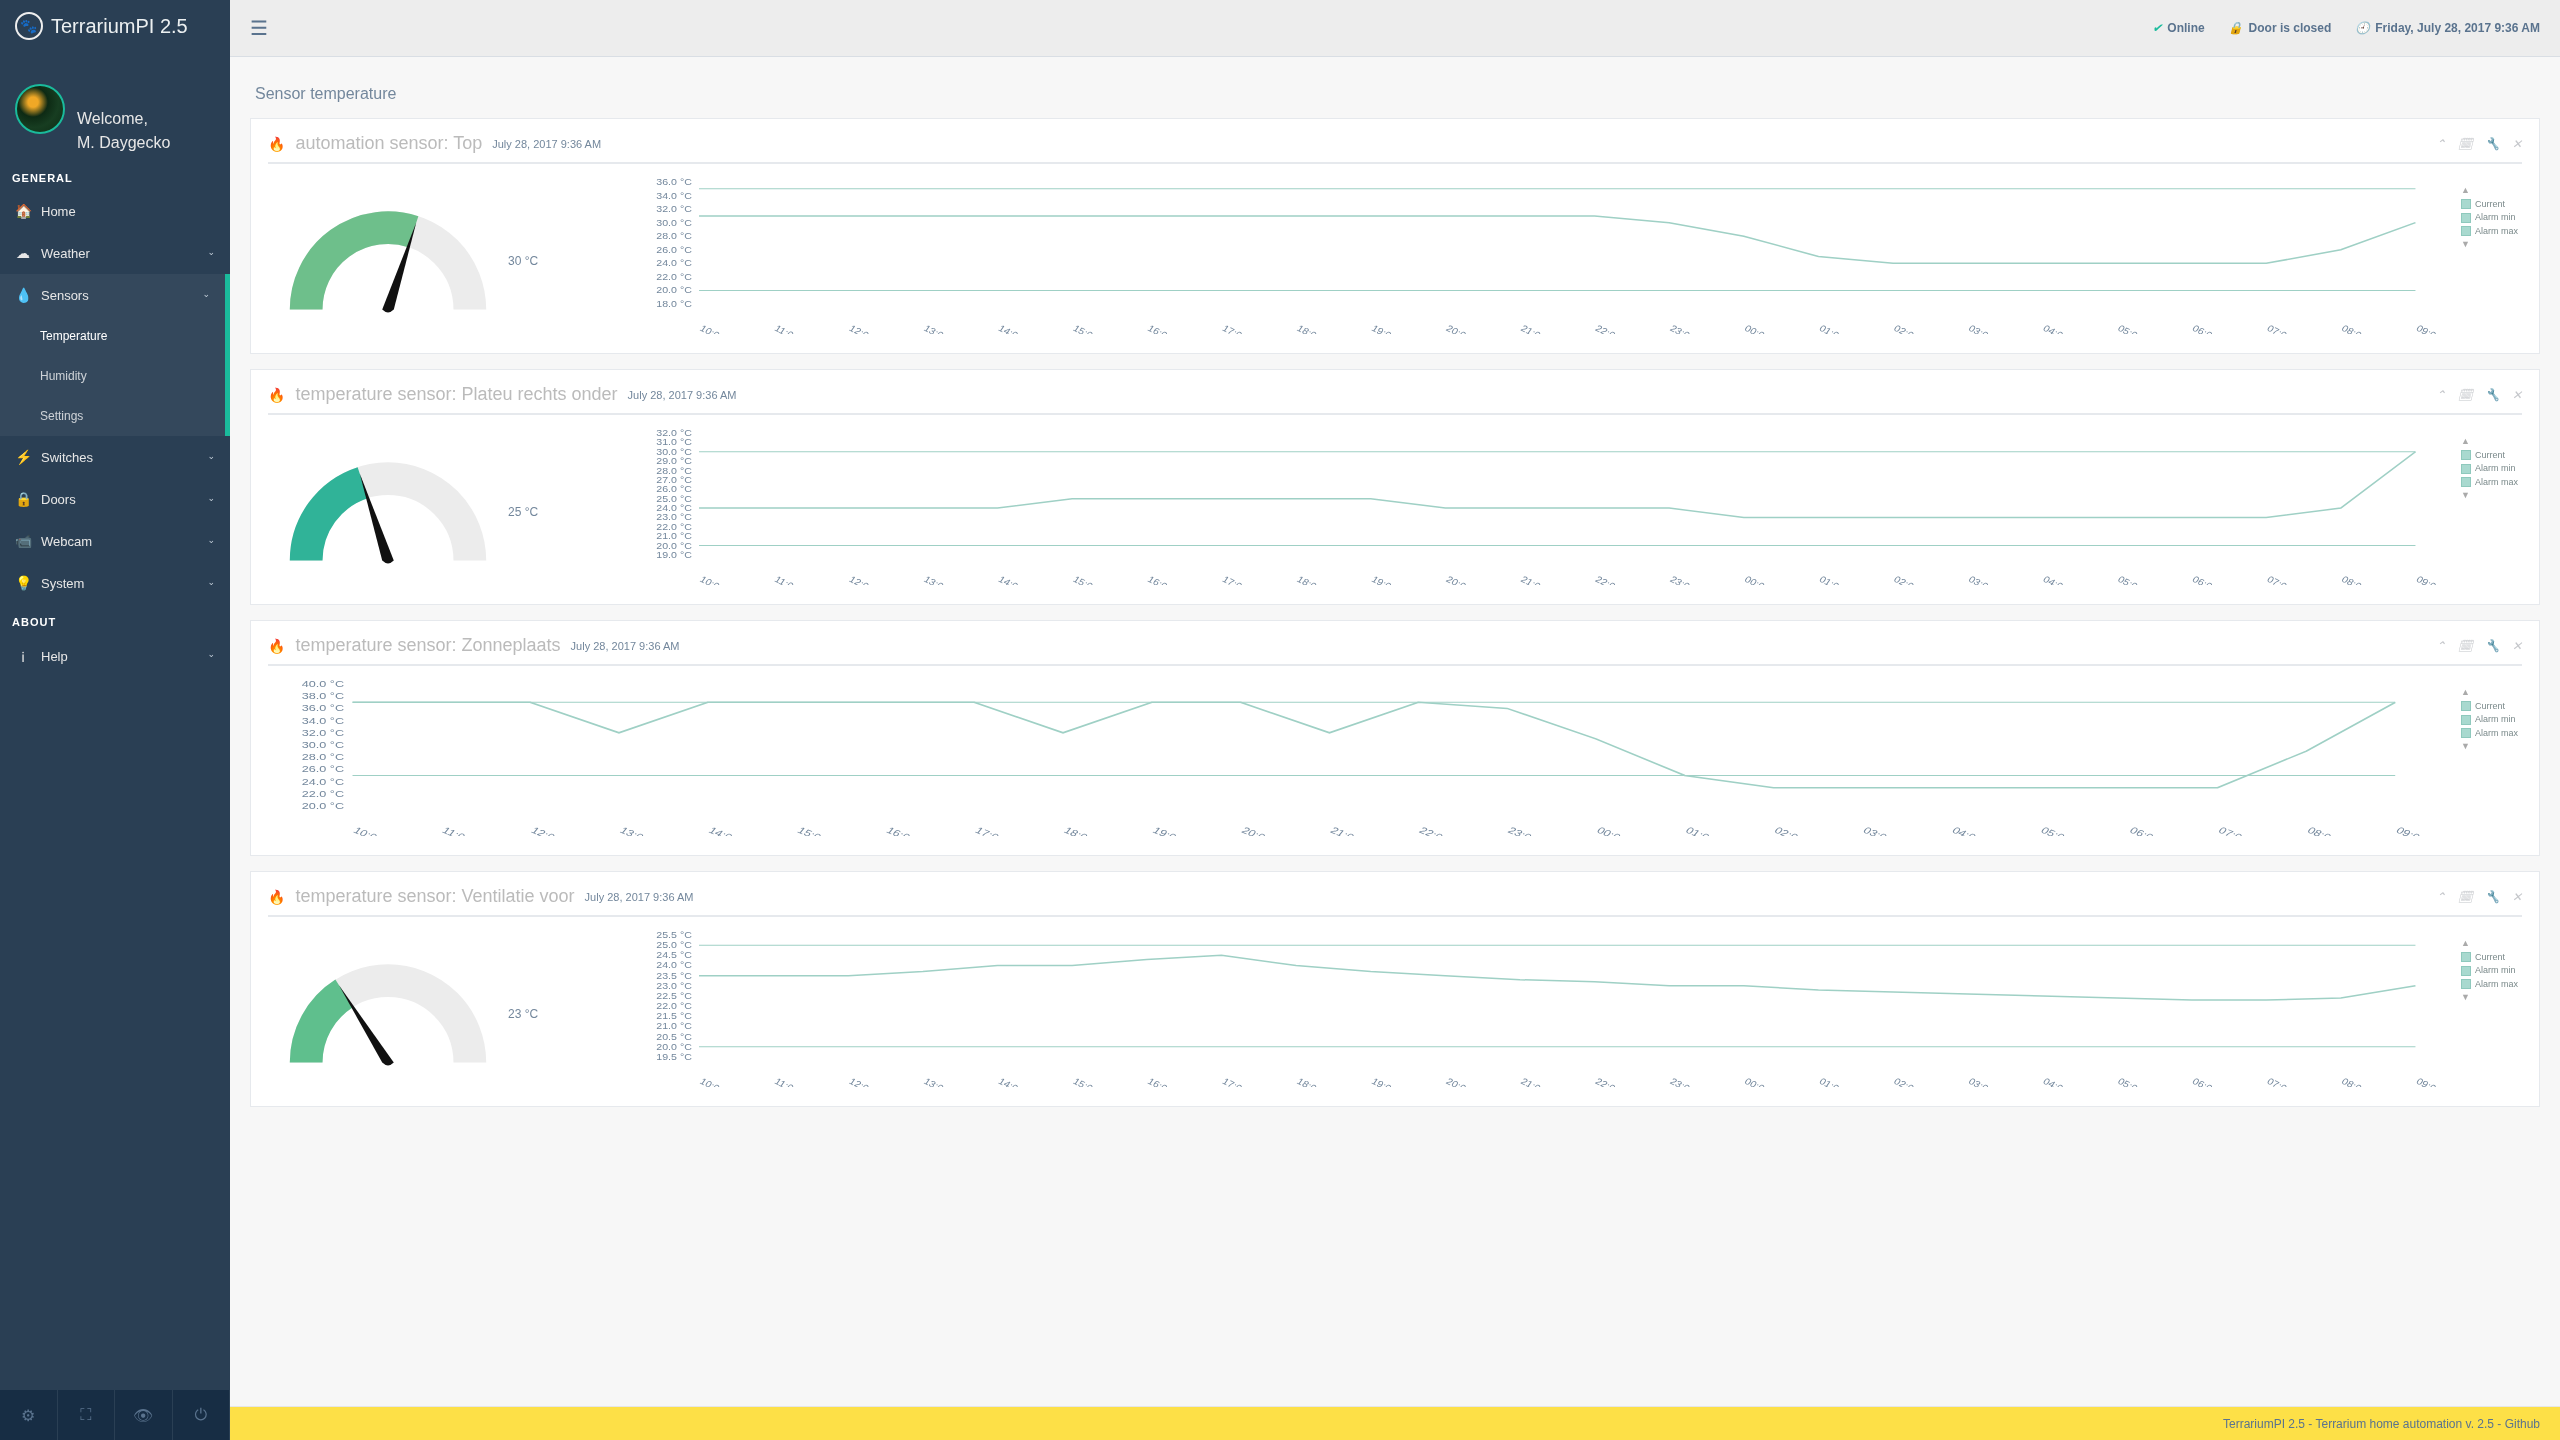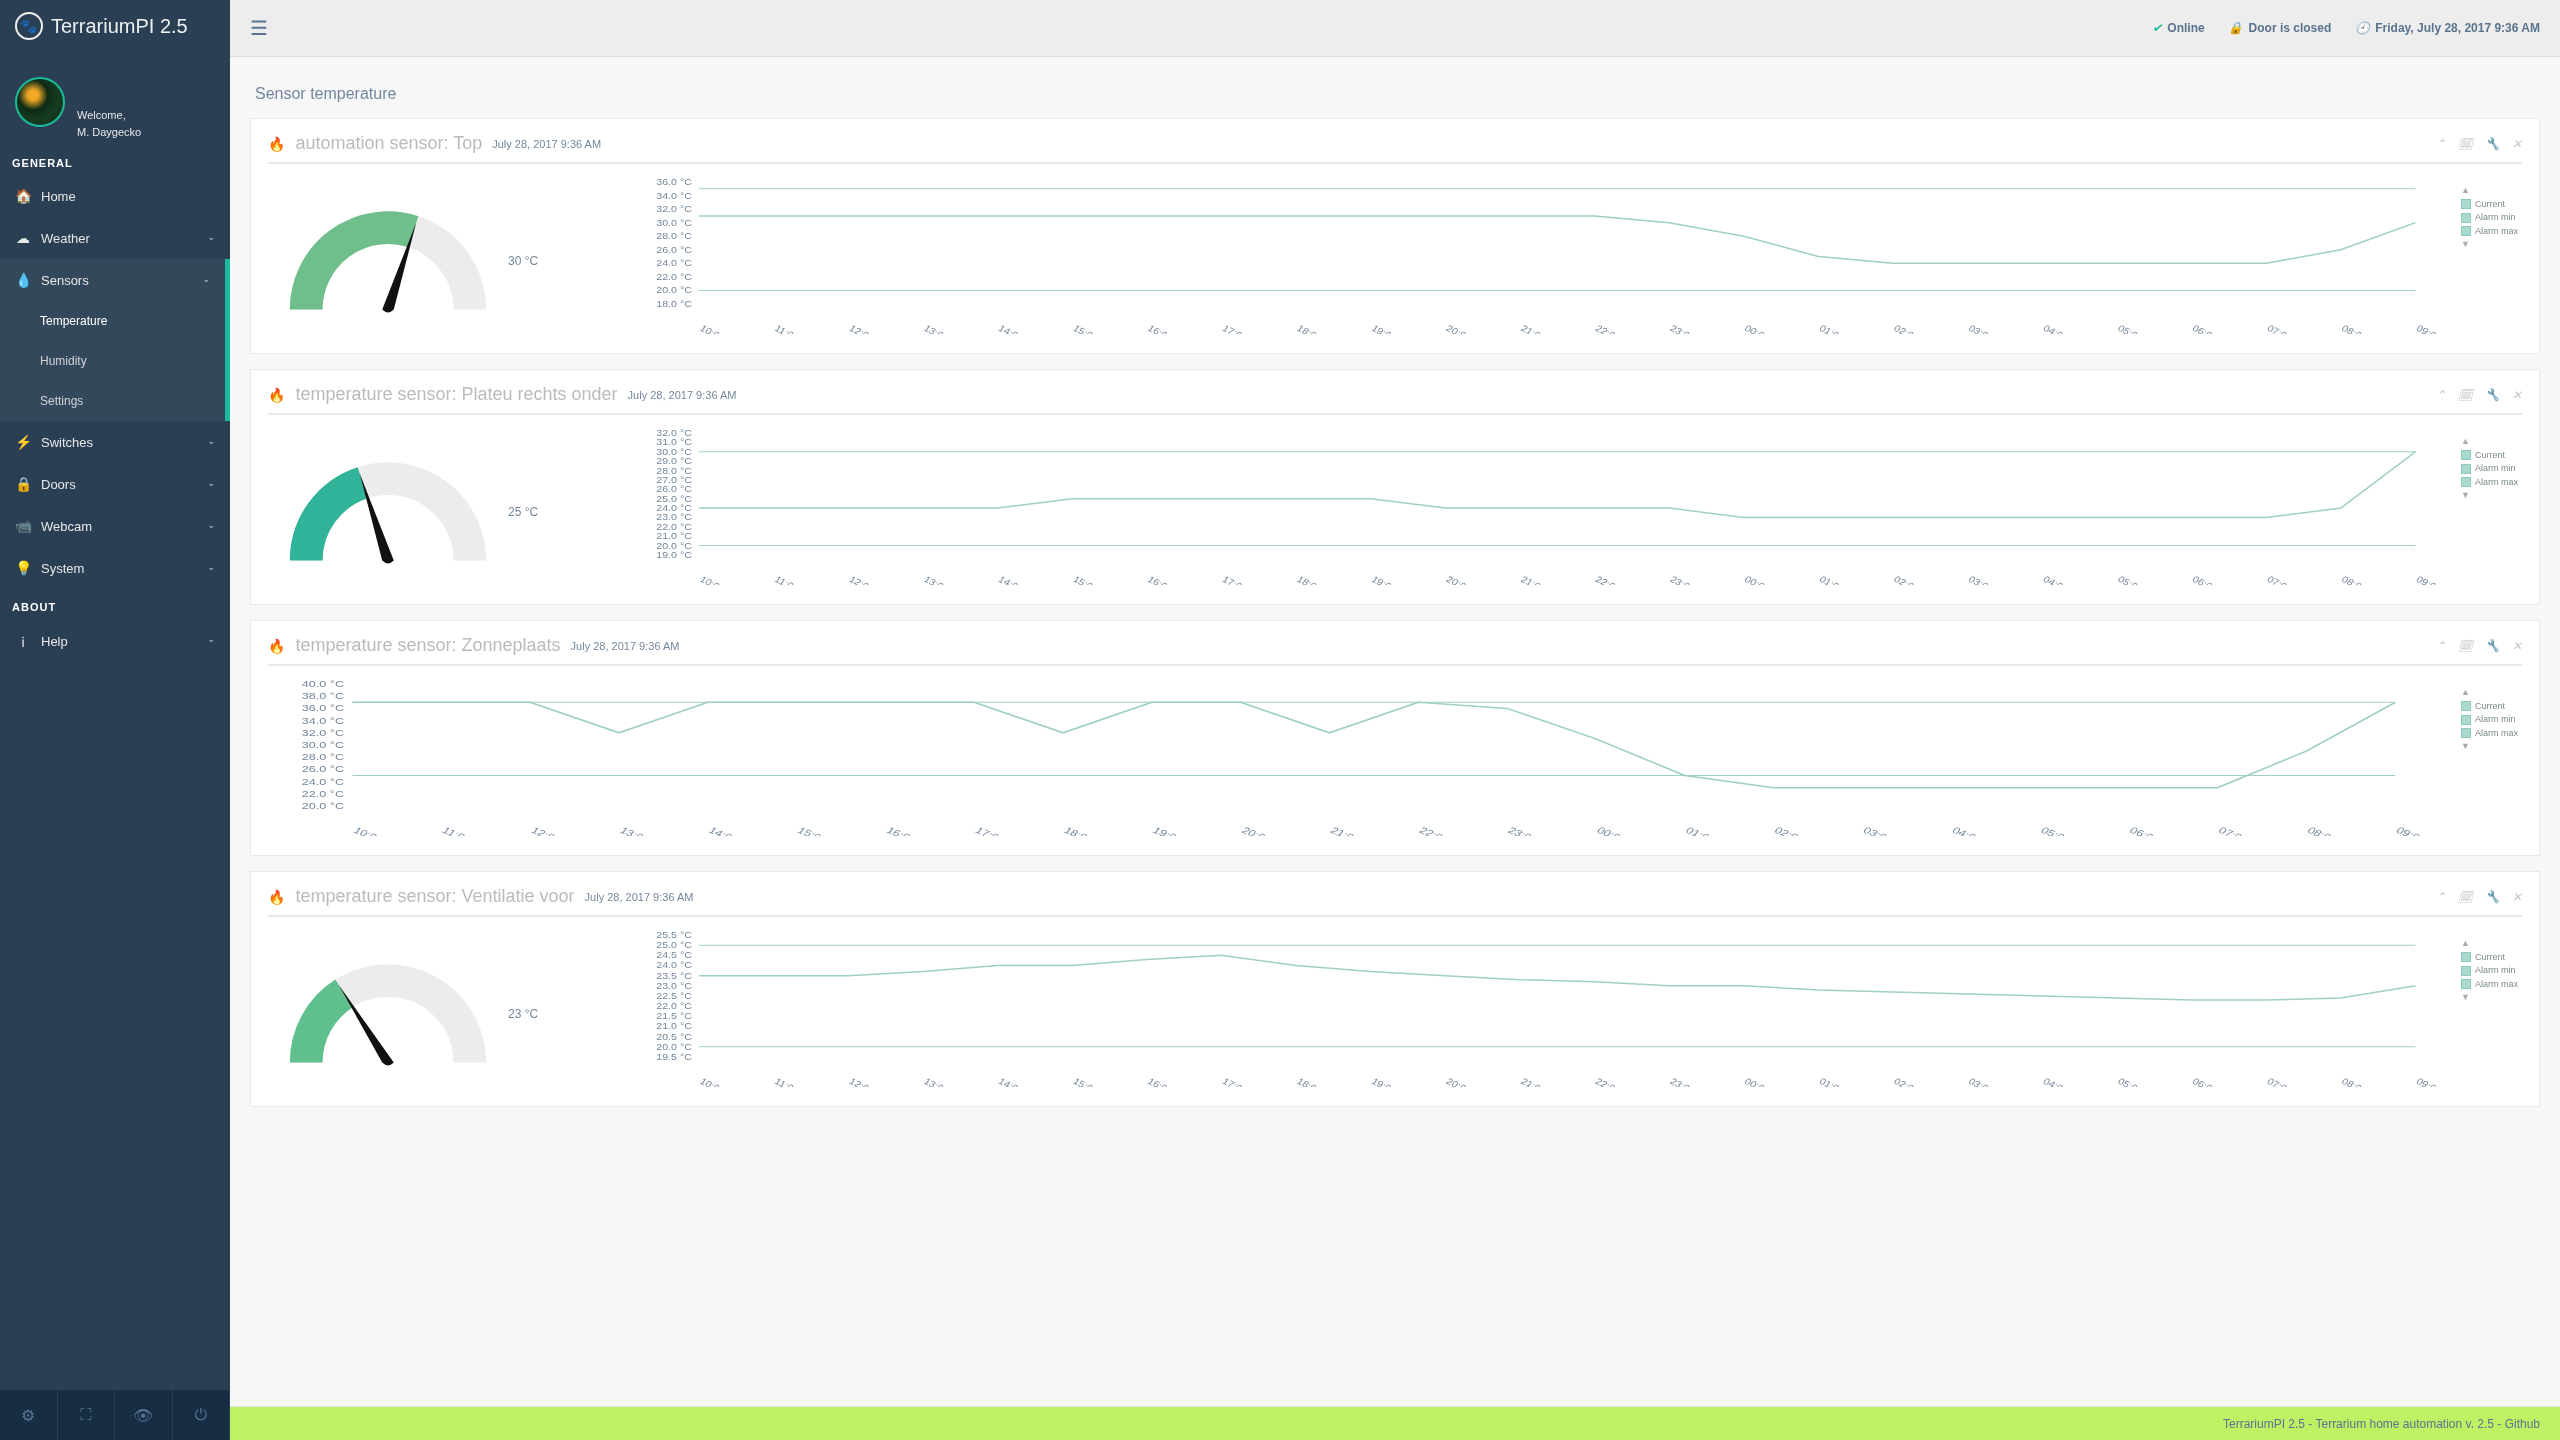--- a/index.html
+++ b/index.html
@@ -4,21 +4,21 @@
 <style>
 * { margin:0; padding:0; box-sizing:border-box; font-family:"Helvetica Neue",Helvetica,Arial,sans-serif; }
 body { width:2560px; height:1440px; background:#f7f7f7; overflow:hidden; }
 
 
 .sidebar { position:fixed; left:0; top:0; width:230px; height:100%; background:#2a3f54; color:#e7e7e7; }
 .brand { display:flex; align-items:center; gap:8px; padding:12px 15px; font-size:20px; color:#ecf0f1; border-bottom:1px solid #2a3f54; }
 .brand .paw { width:28px; height:28px; border:2px solid #eee; border-radius:50%; display:flex; align-items:center; justify-content:center; font-size:14px; }
 .profile { display:flex; align-items:center; gap:12px; padding:10px 15px 5px; }
 .avatar { width:50px; height:50px; border-radius:50%; border:2px solid #1abb9c; background:radial-gradient(circle at 35% 35%,#f0a826 0 12%,#0d2a14 35%,#173d21 60%,#0d2a14 100%); }
-.profile .txt { font-size:11px; line-height:1.5;margin-top:44px; }
+.profile .txt { font-size:16px; line-height:1.5;margin-top:44px; }
 .profile .name { font-weight:300; }
 .sect { font-size:11px; font-weight:700; color:#fff; letter-spacing:1px; padding:12px 12px 6px; }
 .nav { list-style:none; }
 .nav li { position:relative; }
 .nav a { display:flex; align-items:center; gap:10px; padding:13px 15px; color:#e7e7e7; font-size:13px; text-decoration:none; cursor:pointer; }
 .nav .ic { width:16px; text-align:center; font-size:14px; }
 .nav .chev { position:absolute; right:15px; top:15px; font-size:9px; color:#c4cfda; }
 .nav a.active { background:rgba(255,255,255,0.05); }
 .nav .sub { list-style:none; background:rgba(255,255,255,0.05); }
 .nav .sub a { padding-left:40px; font-size:12px; color:rgba(255,255,255,0.75); }
@@ -57,21 +57,21 @@
 .chart-box svg { width:100%; height:160px; }
 
 .legend { position:absolute; right:4px; top:10px; font-size:9px; color:#7b8a8b; }
 .legend div { display:flex; align-items:center; gap:4px; line-height:1.5; }
 .legend .sq { width:10px; height:10px; background:#a9d9cf; border:1px solid #8fc9bd; }
 .legend .scroll { color:#aaa; letter-spacing:-1px; }
 
 .ylabel { font:9px sans-serif; fill:#73879c; }
 .xlabel { font:9px sans-serif; fill:#73879c; }
 
-.page-footer { position:fixed; bottom:0; left:230px; right:0; height:34px; background:#bef264; border-top:1px solid #e6e6e6; font-size:12px; color:#5a738e; display:flex; align-items:center; justify-content:flex-end; padding-right:20px; }
+.page-footer { position:fixed; bottom:0; left:230px; right:0; height:34px; background:#fde047; border-top:1px solid #e6e6e6; font-size:12px; color:#5a738e; display:flex; align-items:center; justify-content:flex-end; padding-right:20px; }
 .page-footer a { color:#5a738e; text-decoration:none; }
 </style>
 </head>
 <body>
 
 <aside class="sidebar">
   <div class="brand">
     <span class="paw">🐾</span>
     <span>TerrariumPI 2.5</span>
   </div>

